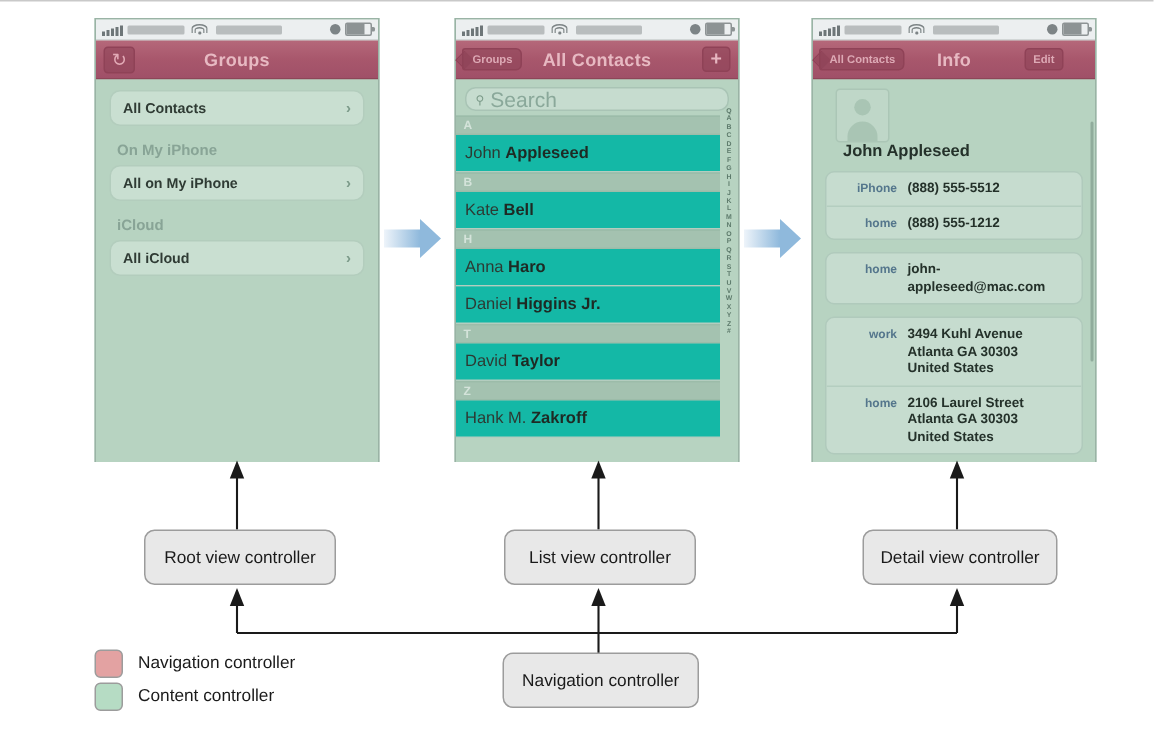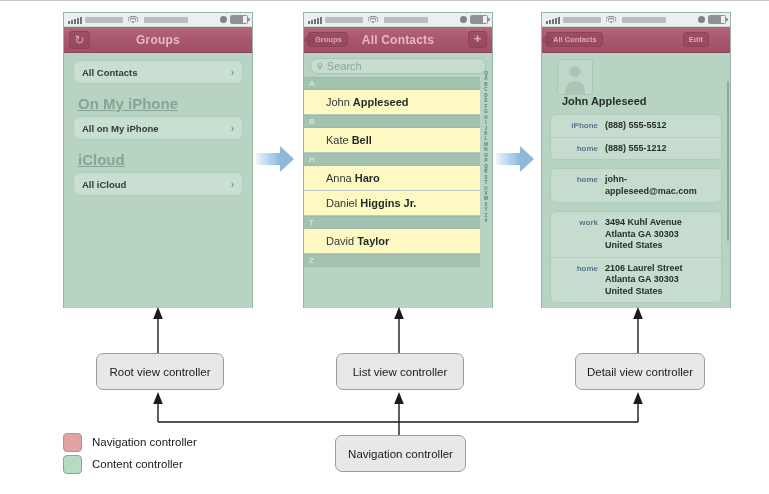--- a/index.html
+++ b/index.html
@@ -65,41 +65,41 @@
 
   
   .screen{height:255px;position:relative;overflow:hidden;background:#b7d3c1;}
 
   
   .grouped{padding:7px 9px 0 9px;}
   .gcell{background:#c9dfd1;border:1px solid #b3cdbd;border-radius:7px;
     height:22px;display:flex;align-items:center;padding:0 8px;position:relative;}
   .gcell .lbl{font-size:9.5px;font-weight:bold;color:#2f3b34;}
   .chev{margin-left:auto;color:#7b9a89;font-size:10px;font-weight:bold;}
-  .ghead{font-size:15px;color:#88a496;font-weight:bold;margin:11px 0 4px 5px;text-decoration:underline;}
+  .ghead{font-size:10px;color:#88a496;font-weight:bold;margin:11px 0 4px 5px;}
 
   
   .searchwrap{padding:5px 6px;display:flex;align-items:center;}
   .searchbox{flex:1;height:14px;background:#c6dccf;border:1px solid #a9c4b5;
     border-radius:7px;display:flex;align-items:center;padding:0 6px;}
   .searchbox .q{font-size:8px;color:#7b9a89;margin-right:4px;}
-  .searchbox .ph{font-size:11px;color:#8aa89a;}
+  .searchbox .ph{font-size:14px;color:#8aa89a;}
 
   
   .indexbar{position:absolute;right:0;top:18px;width:12px;display:flex;
     flex-direction:column;align-items:center;z-index:3;}
   .indexbar span{font-size:4.6px;line-height:5.45px;color:#5d7a6b;font-weight:bold;}
 
   
   .clist{position:absolute;left:0;right:12px;top:24px;bottom:0;}
   .shead{height:11px;background:#a4c2b0;display:flex;align-items:center;
     padding-left:5px;font-size:8px;font-weight:bold;color:#d4e3da;
     border-top:1px solid #9cbca9;border-bottom:1px solid #9cbca9;}
-  .crow{height:24px;background:#fef9c3;display:flex;align-items:center;
-    padding-left:22px;border-bottom:1px solid #b4cdbf;}
+  .crow{height:24px;background:#14b8a6;display:flex;align-items:center;
+    padding-left:6px;border-bottom:1px solid #b4cdbf;}
   .crow .fn{font-size:11px;color:#2d3a33;}
   .crow .ln{font-size:11px;color:#1e2a24;font-weight:bold;margin-left:3px;}
 
   
   .detail{padding:6px 8px 0 8px;}
   .dhead{display:flex;align-items:flex-start;margin-bottom:7px;flex-direction:column;}
   .avatar{width:34px;height:34px;background:#bfd7c8;border:1px solid #abc6b6;
     border-radius:3px;margin-left:7px;position:relative;overflow:hidden;}
   .avatar .head{position:absolute;left:50%;transform:translateX(-50%);top:6px;
     width:11px;height:11px;border-radius:50%;background:#a9c5b4;}
@@ -280,20 +280,24 @@
         <div class="crow">
           <span class="fn">Daniel</span>
           <span class="ln">Higgins Jr.</span>
         </div>
         <div class="shead">T</div>
         <div class="crow">
           <span class="fn">David</span>
           <span class="ln">Taylor</span>
         </div>
         <div class="shead">Z</div>
+        <div class="crow">
+          <span class="fn">Hank M.</span>
+          <span class="ln">Zakroff</span>
+        </div>
       </div>
     </div>
   </div>
 
   <div class="phone p3">
     <div class="statusbar">
       <span class="sig">
           <i></i>
           <i></i>
           <i></i>
@@ -309,20 +313,21 @@
       <span class="clockblk"></span>
       <span class="right">
         <span class="lockic"></span>
         <span class="batt">
             <i></i>
           </span>
       </span>
     </div>
     <div class="navbar">
       <div class="navbtn backbtn">All Contacts</div>
+      <div class="navtitle">Info</div>
       <div class="navbtn editbtn">Edit</div>
     </div>
     <div class="screen">
       <div class="scrollind"></div>
       <div class="detail">
         <div class="dhead">
           <div class="avatar">
             <span class="head"></span>
               <span class="body"></span>
           </div>

